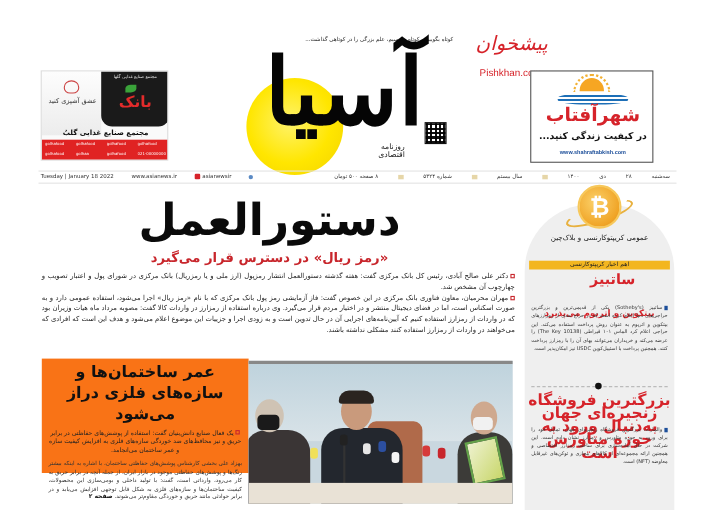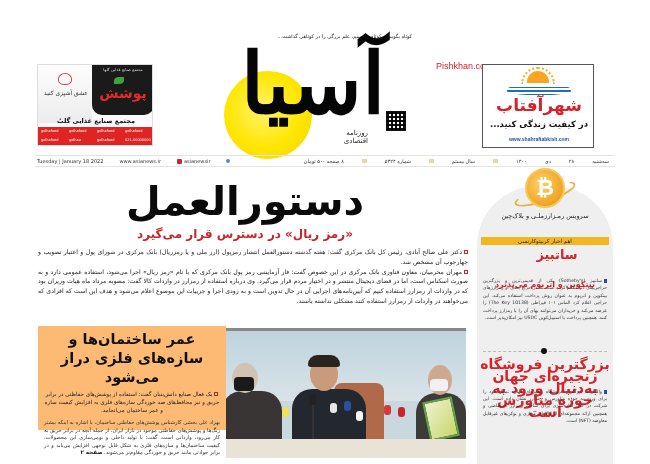--- a/index.html
+++ b/index.html
@@ -54,21 +54,21 @@
 
     
     #headline { left: 95px; top: 178px; width: 300px; text-align: center; font-size: 40px; font-weight: bold; color: #0a0a0a; direction: rtl; letter-spacing: 2px; line-height: 46px; }
     #subheadline { left: 100px; top: 227px; width: 290px; text-align: center; font-size: 12px; font-weight: bold; color: #c8262c; direction: rtl; }
 
     #lead { left: 38px; top: 247px; width: 430px; font-size: 6.2px; line-height: 9.8px; color: #1a1a1a; direction: rtl; text-align: justify; }
     #lead p { margin-bottom: 0; }
     #lead .bullet { display: inline-block; width: 4px; height: 4px; border: 1px solid #c8262c; margin-left: 2px; vertical-align: middle; }
 
     
-    #story2 { left: 38px; top: 326px; width: 188px; height: 104px; background: #fdba74; padding: 4px 6px; direction: rtl; }
+    #story2 { left: 38px; top: 326px; width: 188px; height: 104px; background: #f97316; padding: 4px 6px; direction: rtl; }
     #story2 .title { text-align: center; font-size: 14.5px; font-weight: bold; line-height: 19px; color: #111; }
     #story2 .intro { margin-top: 3px; font-size: 5.6px; line-height: 8px; text-align: center; color: #222; }
     #story2 .body { margin-top: 5px; font-size: 5.2px; line-height: 7.6px; text-align: justify; color: #333; }
     #story2 .bullet { display: inline-block; width: 4px; height: 4px; border: 1px solid #c8262c; margin-left: 2px; vertical-align: middle; }
     #story2 .page-ref { font-weight: bold; color: #111; font-size: 5.5px; }
 
     
     #photo { left: 226px; top: 328px; width: 240px; height: 130px; overflow: hidden; background: #c9d7df; border-top: 3px solid #888; }
     #photo .wall { position: absolute; left: 0; top: 0; width: 240px; height: 70px; background: linear-gradient(180deg,#bfd3dd,#d9e3e8); }
     #photo .table { position: absolute; left: 0; top: 108px; width: 240px; height: 22px; background: #e9e2d6; }
@@ -114,21 +114,21 @@
 <body>
 
 <div id="ad-left" class="abs">
   <div class="sketch">
     <div class="heart"></div>
     <div class="script">عشق آشپزی کنید</div>
   </div>
   <div class="brand-box">
     <div class="top">مجتمع صنایع غذایی گلها</div>
     <div class="leaf"></div>
-    <div class="name">پوشش</div>
+    <div class="name">بانک</div>
   </div>
   <div class="tagline">مجتمع صنایع غذایی گلبُ</div>
   <div class="contacts">
     <span>golhafood</span>
     <span>golhafood</span>
     <span>golhafood</span>
     <span>golhafood</span>
     <span>golhafood</span>
     <span>golhaa</span>
     <span>golhafood</span>
@@ -138,20 +138,21 @@
 
 <div id="logo-wrap" class="abs">
   <div id="logo-sun"></div>
   <div id="logo-tagline-top">کوتاه بگوییم و کوتاه بنویسیم، علم بزرگی را در کوتاهی گذاشت...</div>
   <div id="logo-text">آسیا</div>
   <div id="logo-subtitle">روزنامه اقتصادی</div>
   <div id="qr"></div>
 </div>
 
 <div id="pishkhan" class="abs">
+  <div class="fa">پیشخوان</div>
   <div class="en">Pishkhan.com</div>
 </div>
 
 <div id="ad-right" class="abs">
   <div class="rays"></div>
   <div class="sun"></div>
   <div class="waves"></div>
   <div class="name">شهرآفتاب</div>
   <div class="slogan">در کیفیت زندگی کنید...</div>
   <div class="url">www.shahraftabkish.com</div>
@@ -220,21 +221,21 @@
   <div class="mic" style="left:56px;top:76px;background:#f0e05a;"></div>
   <div class="table"></div>
 </div>
 
 <div id="right-col" class="abs">
   <div class="arch"></div>
   <div id="btc-ring"></div>
   <div id="btc-coin">
       <div class="glyph">₿</div>
     </div>
-  <div id="section-title">سرویس رمـزارزملـی و بلاک‌چین</div>
+  <div id="section-title">عمومی کریپتوکارنسی و بلاک‌چین</div>
   <div id="section-label">اهم اخبار کریپتوکارنسی</div>
   <div id="rc-h1">ساتبیز</div>
   <div id="rc-h1-sub">بیتکوین و اتریوم می‌پذیرد</div>
   <div id="rc-body1"><span class="rbullet"></span><span>ساتبیز (Sotheby's) یکی از قدیمی‌ترین و بزرگترین حراجی‌های دنیا اعلام کرده است که در حراج بعدی از رمزارزهای بیتکوین و اتریوم به عنوان روش پرداخت استفاده می‌کند. این حراجی اعلام کرد الماس ۱۰۱ قیراطی (The Key 10138) را عرضه می‌کند و خریداران می‌توانند بهای آن را با رمزارز پرداخت کنند. همچنین پرداخت با استیبل‌کوین USDC نیز امکان‌پذیر است.</span></div>
   <div id="rc-divider"></div>
   <div id="rc-divider-dot"></div>
   <div id="rc-h2">بزرگترین فروشگاه زنجیره‌ای جهان به‌دنبال ورود به حوزه متاورس است</div>
   <div id="rc-body2"><span class="rbullet"></span><span>والمارت، بزرگترین فروشگاه زنجیره‌ای جهان، تمایل خود را برای ورود به حوزه متاورس و رمزارز نشان داده است. این شرکت در حال آماده‌سازی برای ساخت رمزارز اختصاصی و همچنین ارائه مجموعه‌ای از کالاهای مجازی و توکن‌های غیرقابل معاوضه (NFT) است.</span></div>
 </div>
 

